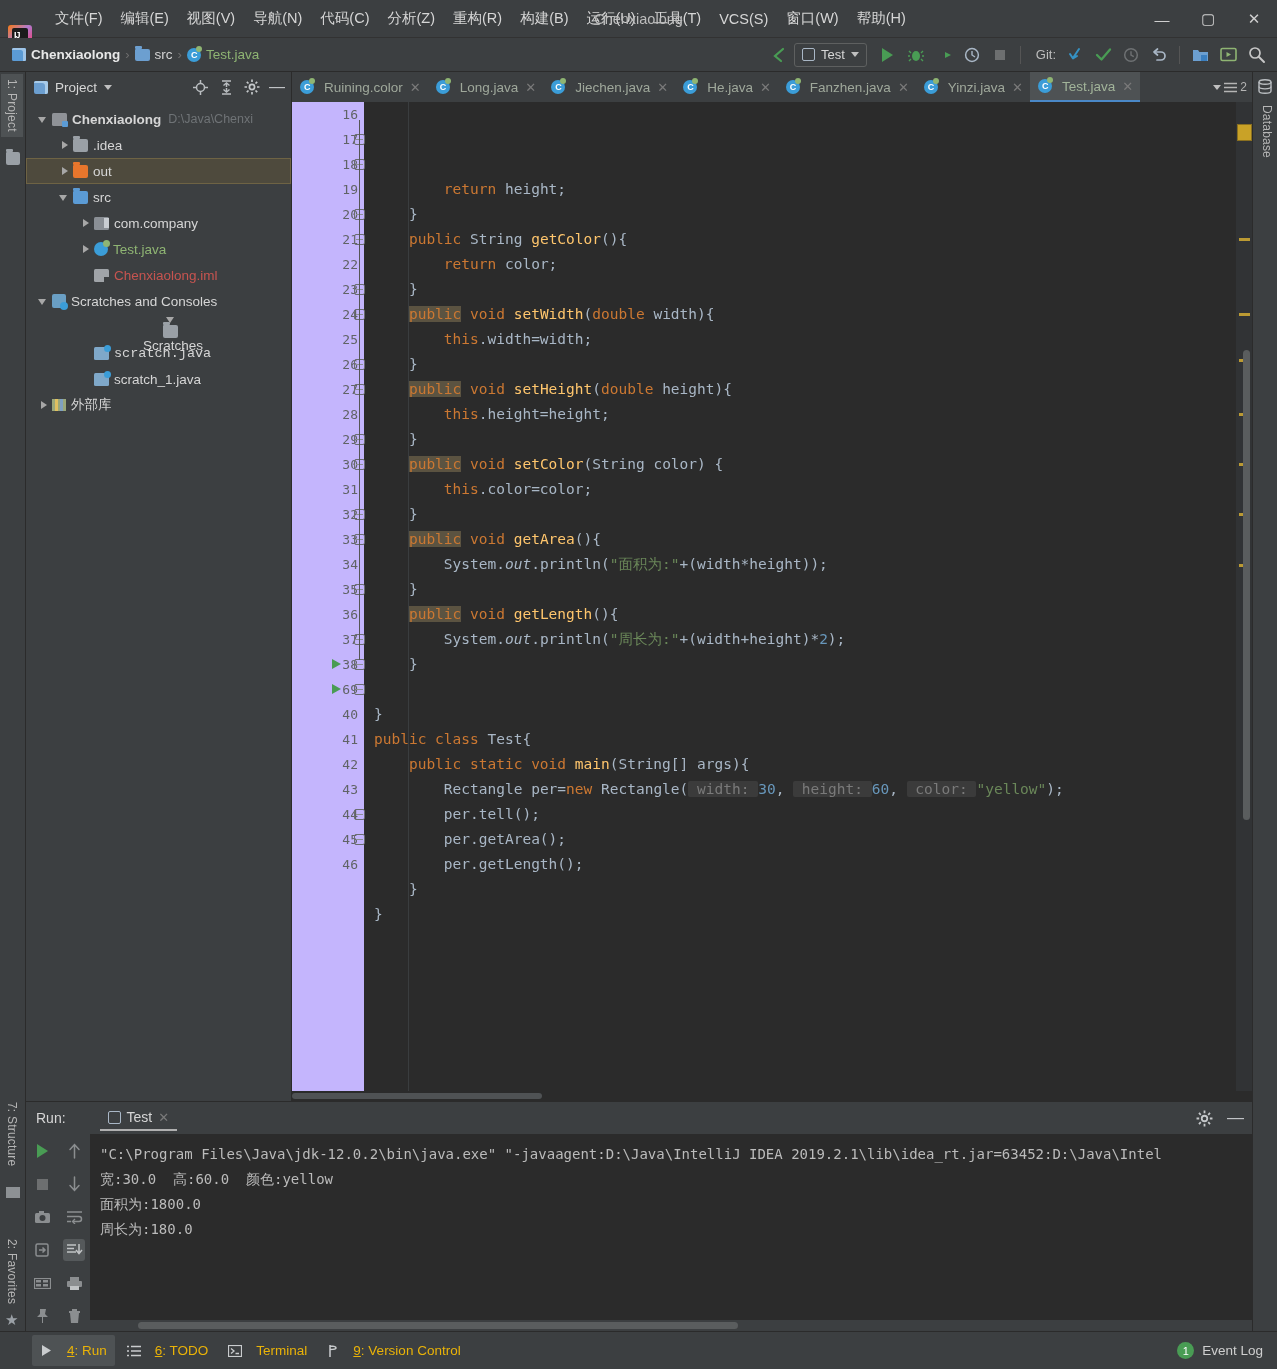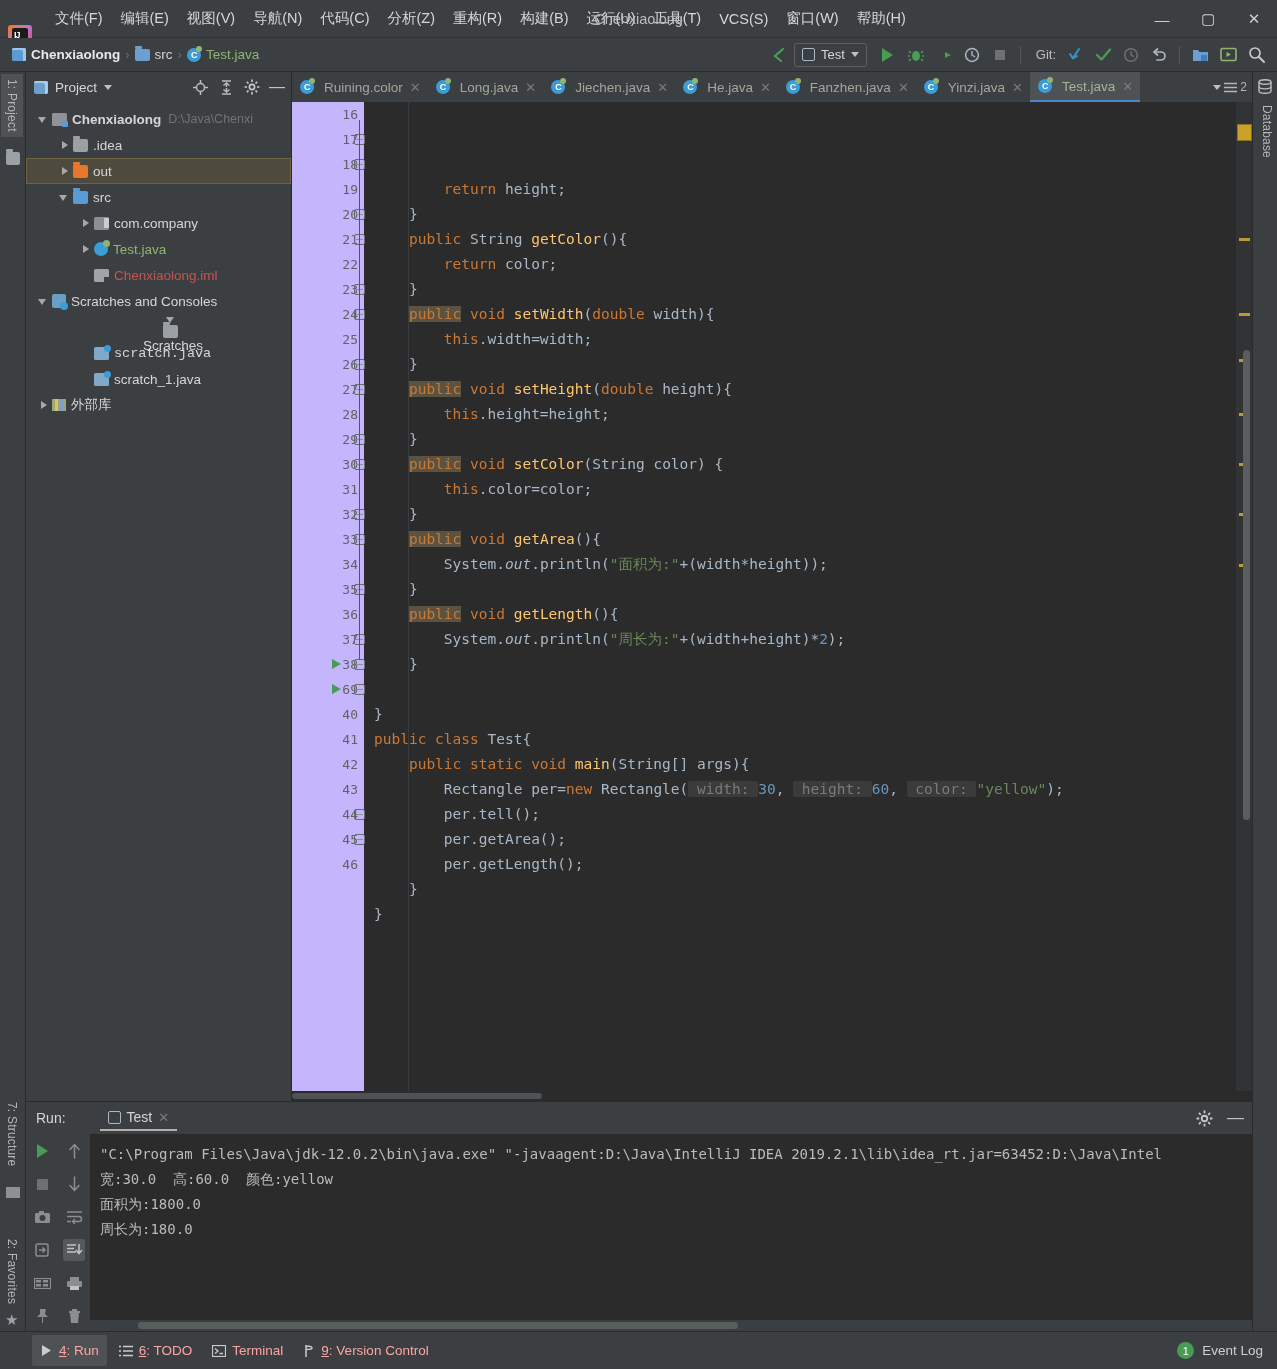--- a/index.html
+++ b/index.html
@@ -165,21 +165,21 @@
   .sideico{ width:22px; height:22px; display:flex; align-items:center; justify-content:center; }
   .sideico.on{ background:#55595b; border-radius:3px;}
   .console{ flex:1; background:#2b2b2b; padding:8px 0 0 10px; overflow:hidden; position:relative;
             font-family:"DejaVu Sans Mono", monospace; font-size:14px; line-height:25px; color:#bbbbbb; white-space:pre;}
   .hscroll-run{ position:absolute; left:64px; right:0; bottom:0; height:11px; background:#3c3f41;}
   .hscroll-run .thumb{ position:absolute; left:48px; top:2px; height:7px; width:600px; background:#5a5d5e; border-radius:4px;}
 
   
   .statusbar{ position:absolute; left:0; right:0; bottom:0; height:38px; background:#3c3f41;
               display:flex; align-items:center; padding-left:32px; gap:4px; border-top:1px solid #2b2b2b;}
-  .sb-item{ display:flex; align-items:center; gap:6px; font-size:13.5px; color:#fca5a5; padding:8px 8px; border-radius:2px;}
+  .sb-item{ display:flex; align-items:center; gap:14px; font-size:13.5px; color:#eab308; padding:8px 8px; border-radius:2px;}
   .sb-item.sel{ background:#4e5254; }
   .sb-item u{ text-decoration: underline; }
   .sb-right{ margin-left:auto; display:flex; align-items:center; gap:8px; padding-right:14px;}
   .badge{ width:17px;height:17px;border-radius:50%;background:#499c54;color:#fff;font-size:11px;
           display:flex;align-items:center;justify-content:center;}
   .teal-edge{ position:absolute; left:0; top:72px; bottom:38px; width:3px; background:#2d6b74; }
   svg{ display:block; }
 </style>
 </head>
 <body>

